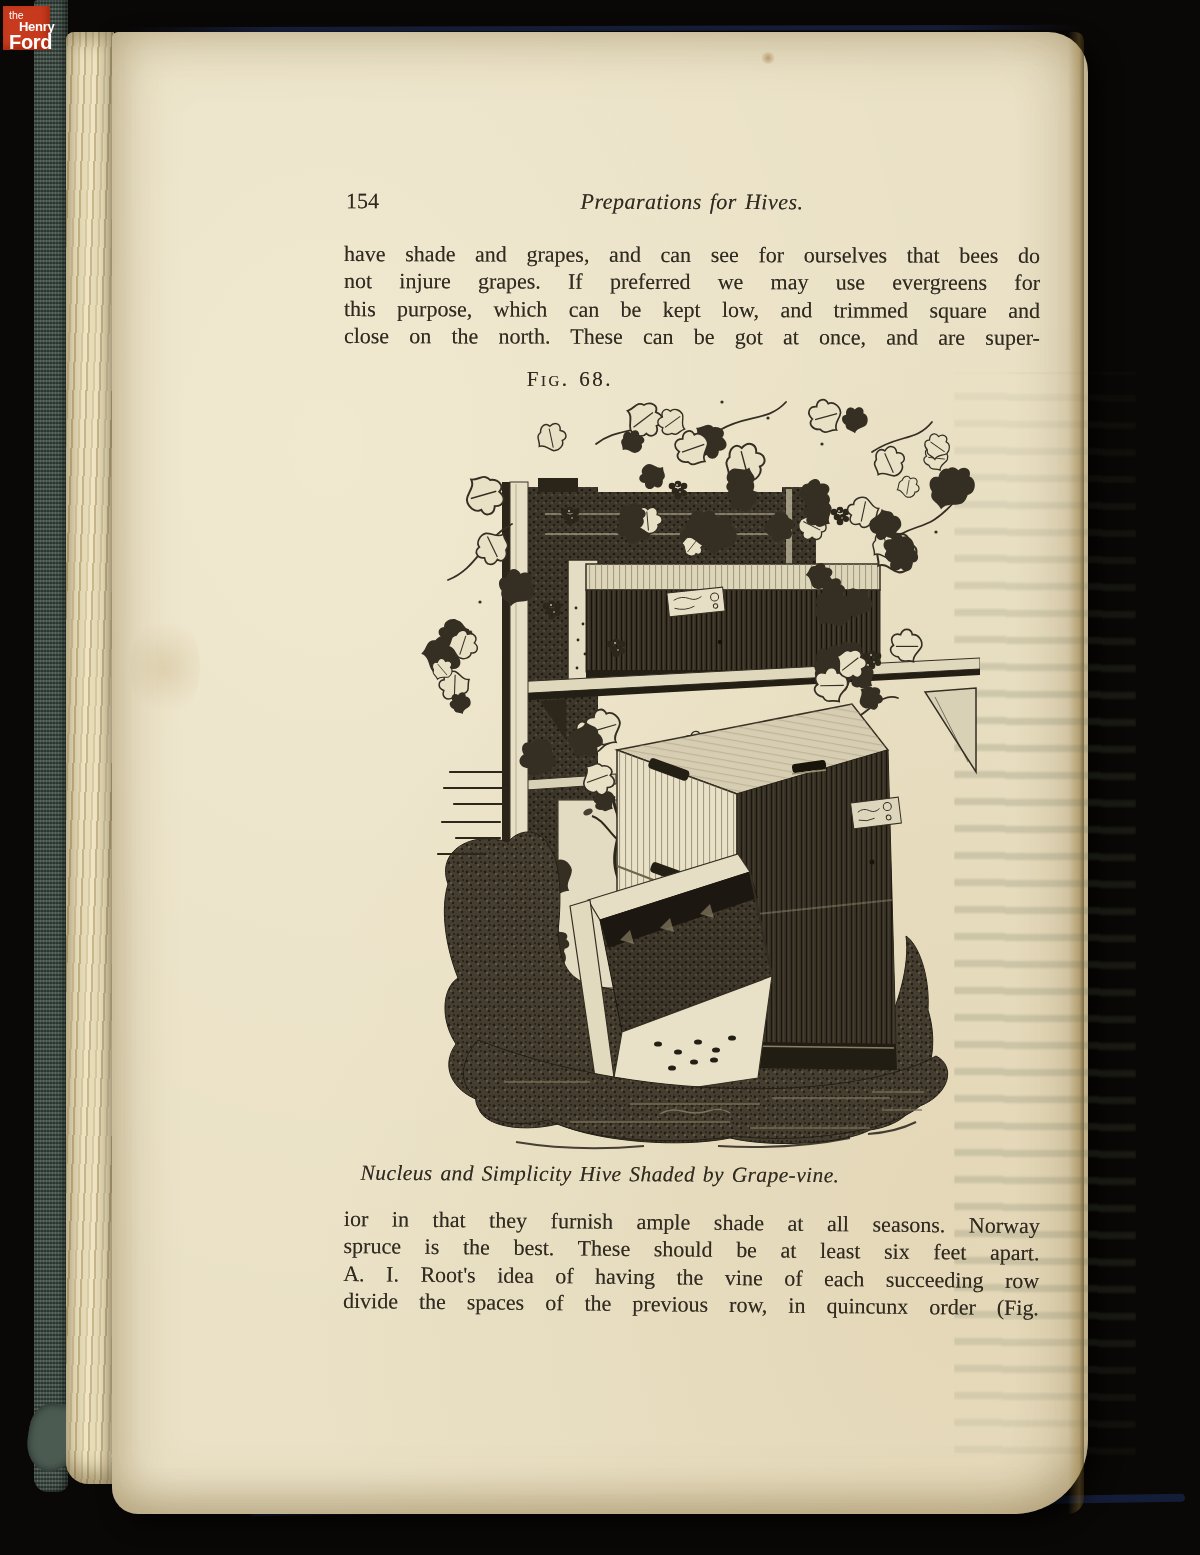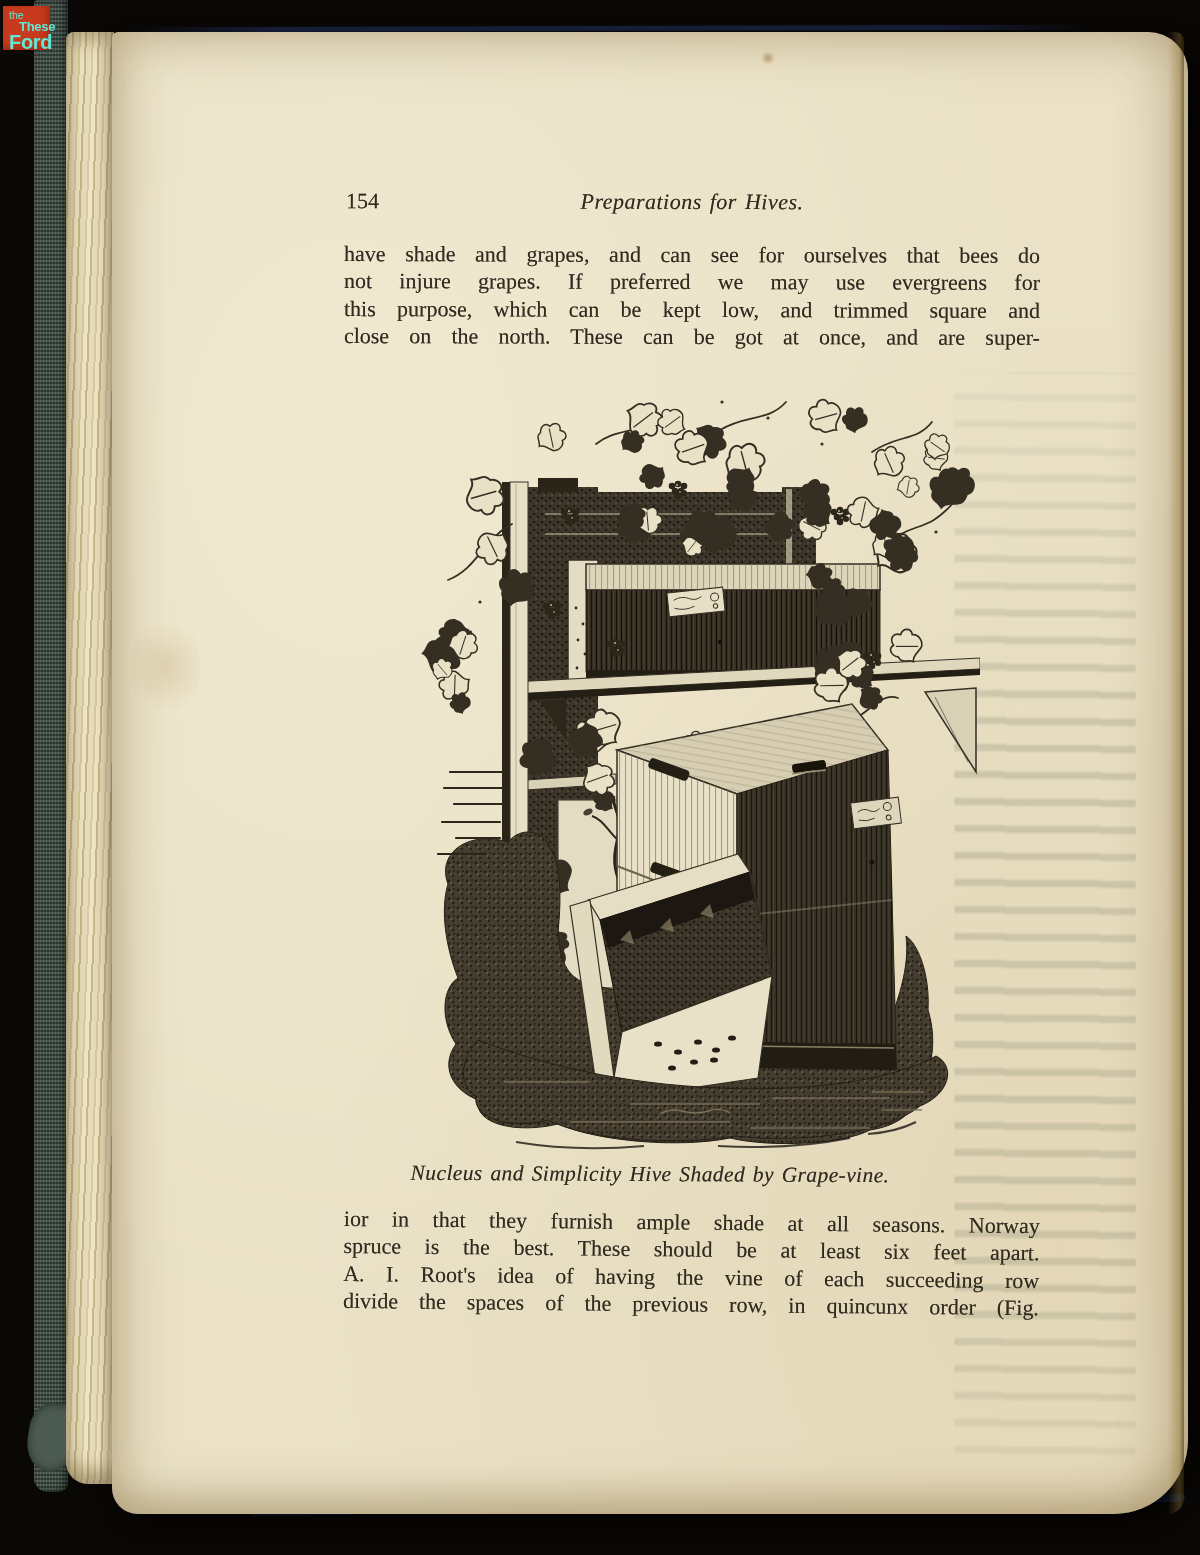--- a/index.html
+++ b/index.html
@@ -21,21 +21,21 @@
     border-radius:8px 0 0 22px;box-shadow:inset 0 10px 18px rgba(90,70,30,.35), inset 0 -14px 18px rgba(90,70,30,.4);}
   .edge-stack-bottom{position:absolute;left:112px;top:1448px;width:240px;height:58px;
     background:repeating-linear-gradient(2deg,#d9cba2 0 3px,#eee4c3 3px 7px,#c9b98c 7px 9px,#e5dab8 9px 14px);
     border-radius:6px 0 40px 70px;transform:rotate(-1.6deg);}
   .navy-edge-top{position:absolute;left:126px;top:26px;width:956px;height:5px;transform:rotate(-.15deg);
     background:linear-gradient(90deg,rgba(26,36,70,0),rgba(26,36,70,.85) 15%,rgba(26,36,70,.85) 85%,rgba(26,36,70,0));}
   .navy-edge-bottom{position:absolute;left:250px;top:1501px;width:935px;height:8px;border-radius:4px;
     background:#15203e;opacity:.9;transform:rotate(-.9deg);}
 
   
-  .page{position:absolute;left:112px;top:32px;width:1076px;height:1482px;
+  .page{position:absolute;left:112px;top:32px;width:976px;height:1482px;
     background:
       radial-gradient(ellipse at 22% 28%, rgba(255,250,232,.28), transparent 60%),
       radial-gradient(ellipse at 88% 82%, rgba(186,155,92,.14), transparent 55%),
       #eae1c6;
     border-radius:6px 40px 74px 26px;
     box-shadow:
       inset 0 0 70px rgba(120,95,40,.20),
       inset -26px 0 48px rgba(110,85,38,.18),
       inset 18px 0 38px rgba(120,95,45,.12),
       inset 0 -18px 30px rgba(120,95,45,.16),
@@ -67,21 +67,21 @@
   .bodyline{display:block;text-align:justify;text-align-last:justify;}
   .fig-label{position:absolute;top:334px;left:0;width:100%;text-align:center;
     font-variant-caps:small-caps;letter-spacing:2.5px;font-size:21px;transform:translateX(-30px);}
   .fig-caption{position:absolute;top:1129px;left:0;width:100%;text-align:center;
     font-style:italic;font-size:21.5px;letter-spacing:.4px;transform:rotate(.3deg);}
 
   .figure-wrap{position:absolute;left:308px;top:360px;width:560px;height:770px;}
 
   
   .logo{position:absolute;left:3px;top:6px;width:47px;height:44px;background:#c73a1d;
-    box-shadow:inset -3px -3px 6px rgba(120,25,5,.5);color:#5eead4;
+    box-shadow:inset -3px -3px 6px rgba(120,25,5,.5);color:#ffffff;
     font-family:"Liberation Sans", sans-serif;z-index:50;}
   .logo .l-the{position:absolute;left:6px;top:3px;font-size:10.5px;}
   .logo .l-henry{position:absolute;left:16px;top:13px;font-size:13px;font-weight:bold;letter-spacing:-.3px;}
   .logo .l-ford{position:absolute;left:6px;top:25px;font-size:20px;font-weight:bold;letter-spacing:-.3px;}
 </style>
 </head>
 <body>
 
 <div id="stage">
 
@@ -103,20 +103,21 @@
       <span class="running-head">Preparations for Hives.</span>
     </div>
 
     <div class="textcol para para-top">
       <span class="bodyline">have shade and grapes, and can see for ourselves that bees do</span>
       <span class="bodyline">not injure grapes.  If preferred we may use evergreens for</span>
       <span class="bodyline">this purpose, which can be kept low, and trimmed square and</span>
       <span class="bodyline">close on the north.  These can be got at once, and are super-</span>
     </div>
 
+    <div class="textcol fig-label">Fig. 68.</div>
 
     <div class="figure-wrap">
       <svg width="560" height="770" viewBox="0 0 560 770">
         <defs>
           <path id="leafDark" d="M0,-15 C5,-13 7,-7 13,-8 C11,-2 15,2 9,5 C8,11 2,14 -1,9 C-7,13 -12,9 -10,3 C-16,1 -16,-6 -10,-7 C-11,-12 -5,-16 0,-15 Z" fill="#352e23"></path>
           <g id="leafLight">
             <path d="M0,-15 C5,-13 7,-7 13,-8 C11,-2 15,2 9,5 C8,11 2,14 -1,9 C-7,13 -12,9 -10,3 C-16,1 -16,-6 -10,-7 C-11,-12 -5,-16 0,-15 Z" fill="#e9e1c6" stroke="#352e23" stroke-width="1.4"></path>
             <path d="M0,-12 L0,7" stroke="#352e23" stroke-width="1"></path>
           </g>
           <g id="grapes" fill="#2c261b">
@@ -393,17 +394,17 @@
     <div class="textcol para para-bottom">
       <span class="bodyline">ior in that they furnish ample shade at all seasons.  Norway</span>
       <span class="bodyline">spruce is the best.  These should be at least six feet apart.</span>
       <span class="bodyline">A. I. Root's idea of having the vine of each succeeding row</span>
       <span class="bodyline">divide the spaces of the previous row, in quincunx order (Fig.</span>
     </div>
   </div>
 
   <div class="logo">
     <span class="l-the">the</span>
-    <span class="l-henry">These</span>
+    <span class="l-henry">Henry</span>
     <span class="l-ford">Ford</span>
   </div>
 
 </div>
 
 </body></html>

